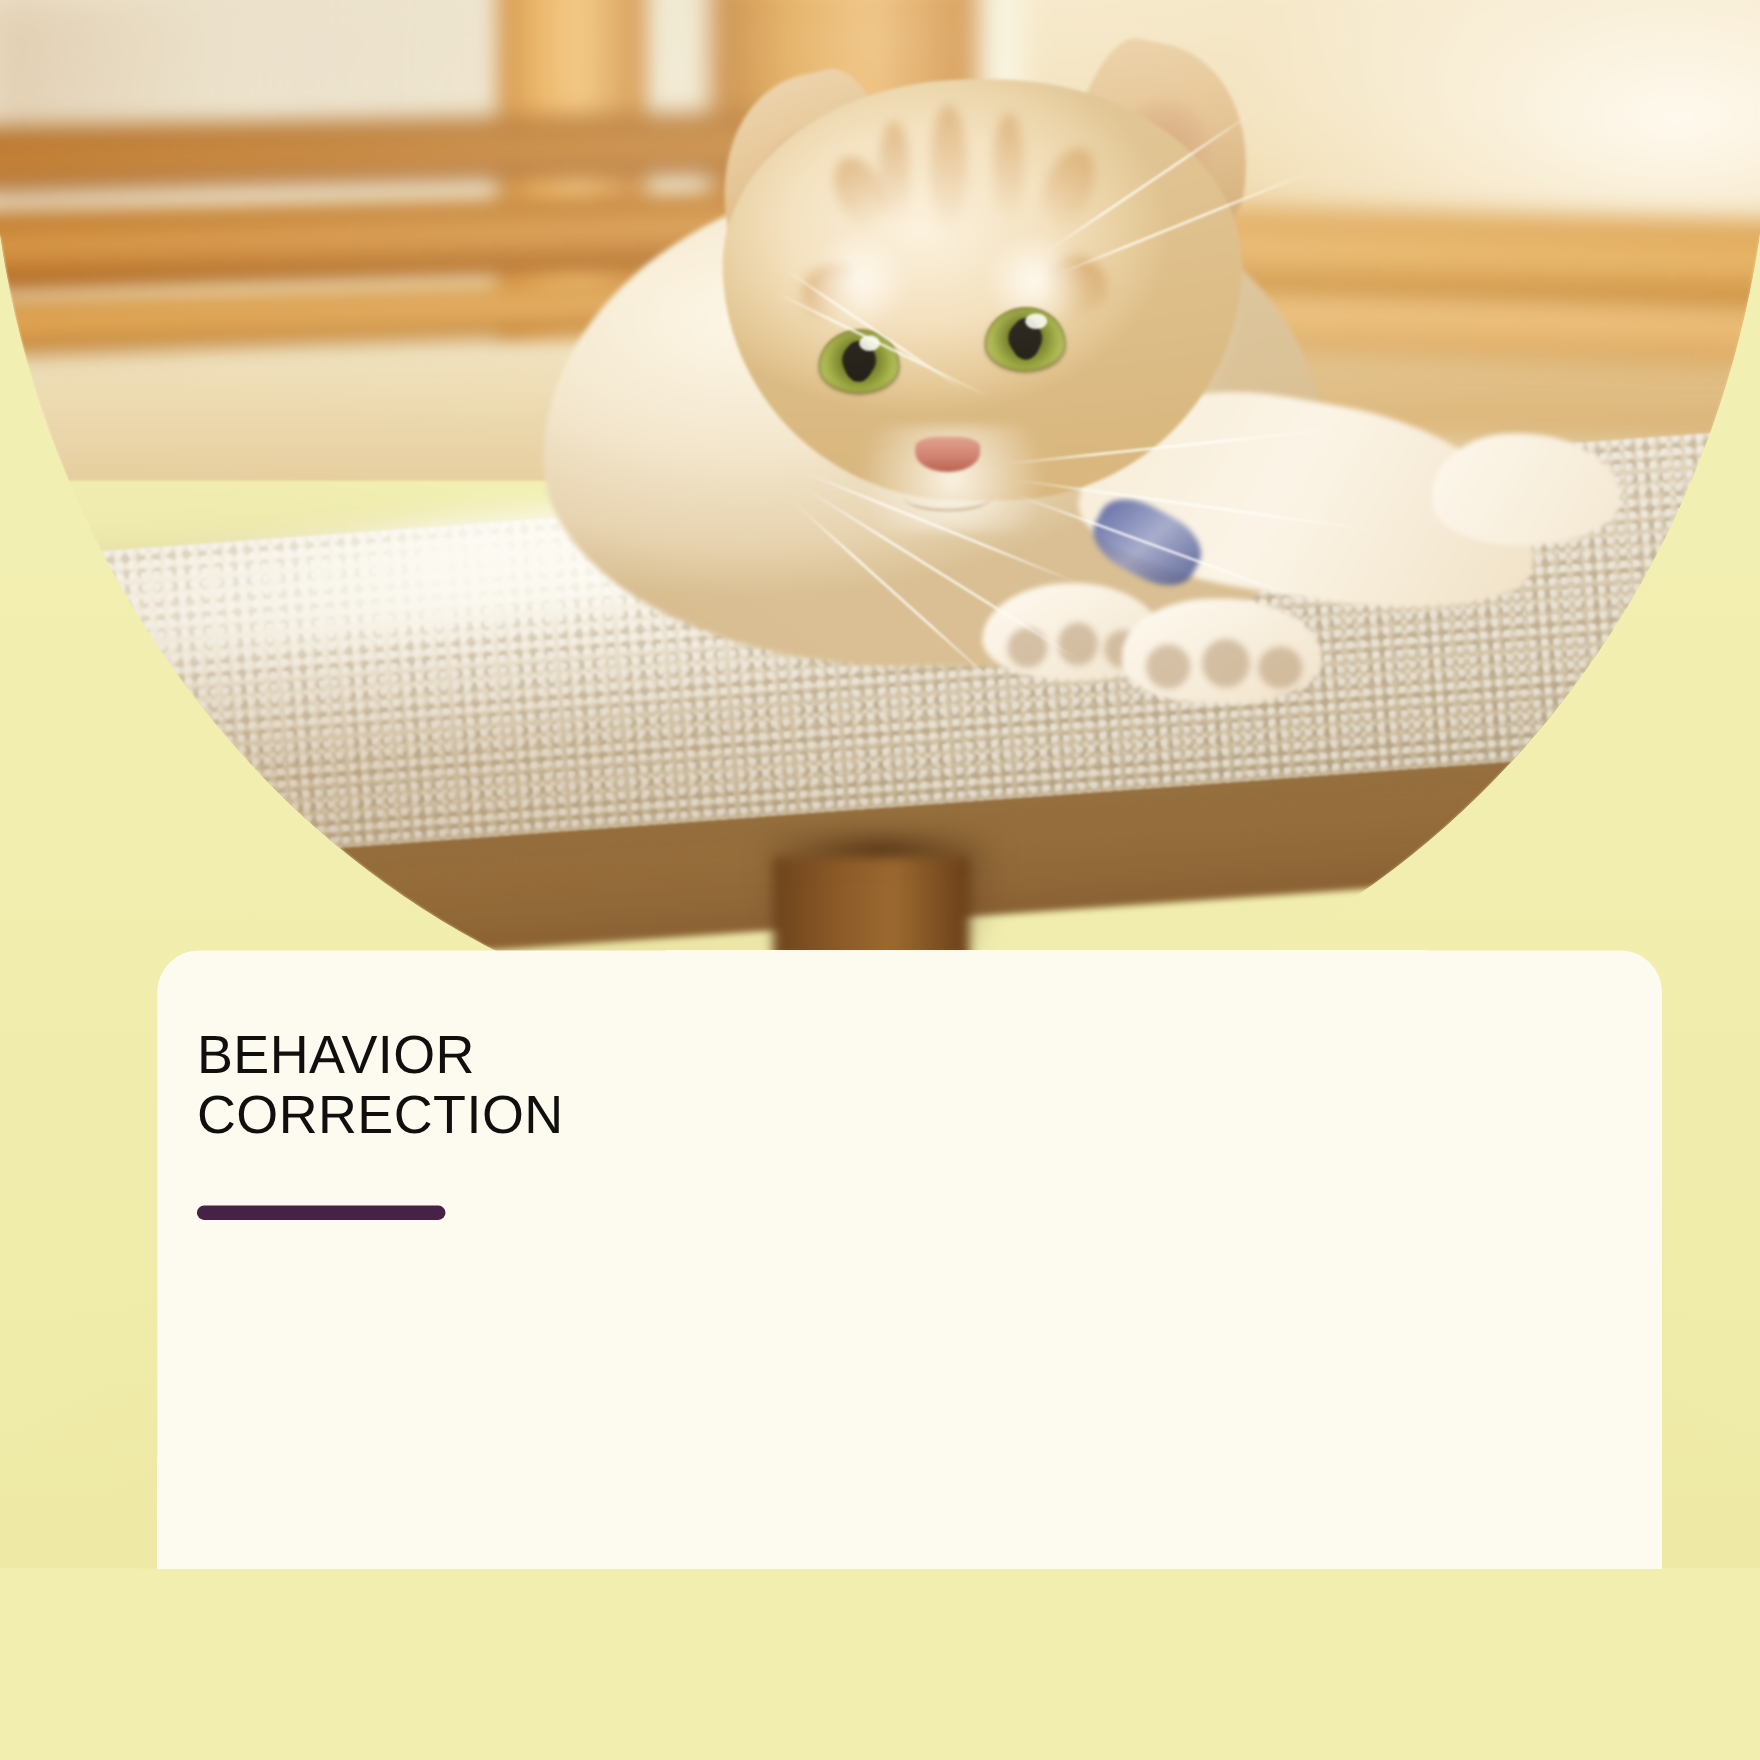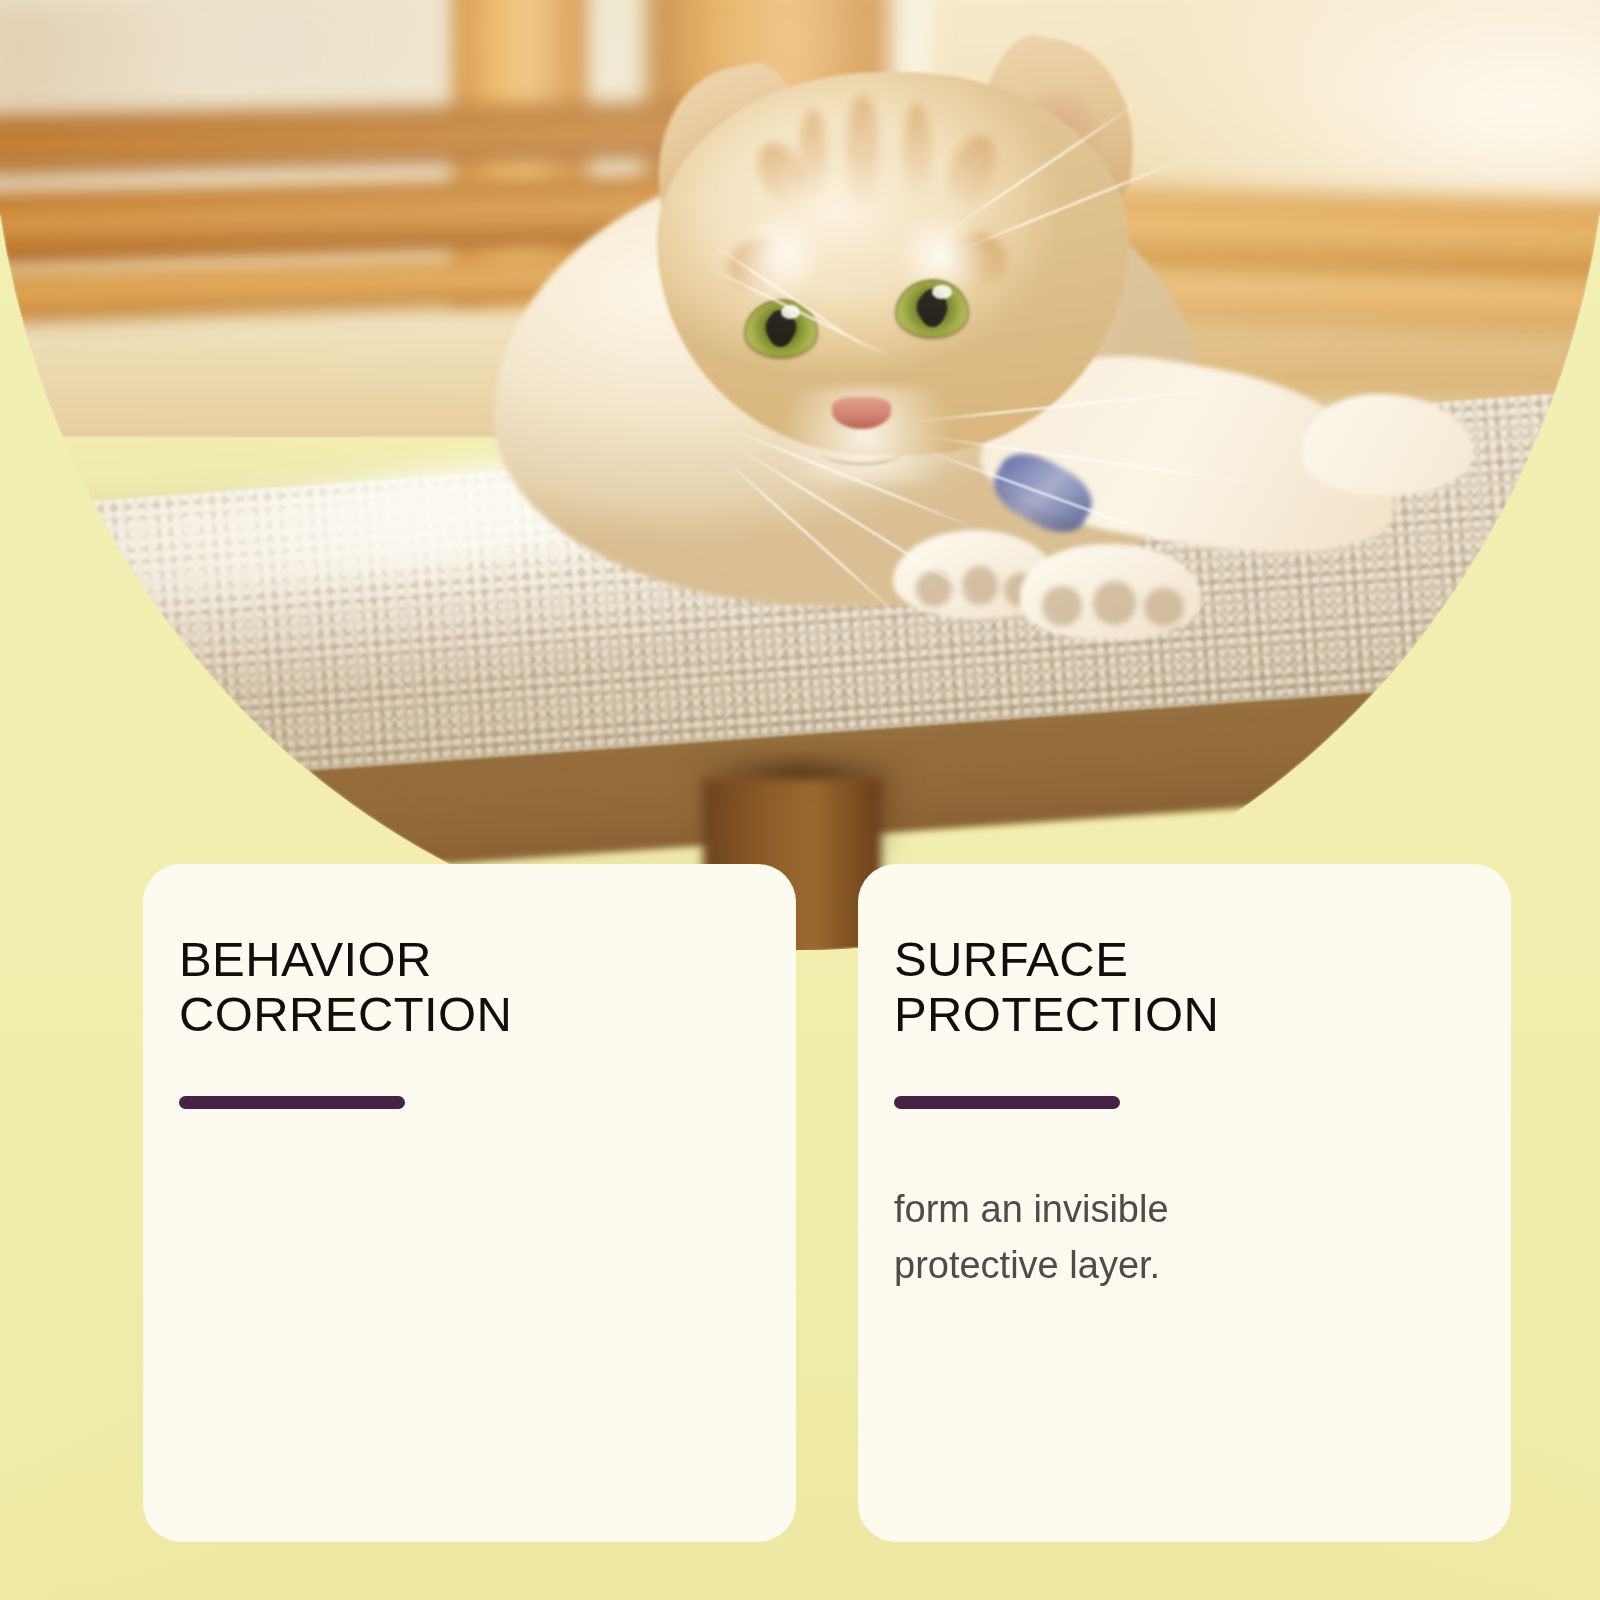--- a/index.html
+++ b/index.html
@@ -7,21 +7,21 @@
   body {
     font-family:"Liberation Sans", sans-serif;
     background:#f1eeaf;
     overflow:hidden;
     position:relative;
   }
 
   
   #poster {
     position:absolute; inset:0;
-    width:1600px; height:1600px;
+    width:1600px; height:1426px;
     background:#f1eeaf;
     overflow:hidden;
   }
 
   
   .backdrop {
     position:absolute; inset:0;
     background:
       radial-gradient(120% 70% at 50% 118%, #ece8a2 0%, rgba(236,232,162,0) 62%),
       linear-gradient(180deg,#f3f0b6 0%, #f1eeaf 55%, #eeeaa6 100%);
@@ -433,21 +433,14 @@
   </div>
 
   <div class="cards">
 
     <div class="card">
       <div class="card-title">BEHAVIOR
 CORRECTION</div>
       <div class="rule"></div>
     </div>
 
-    <div class="card">
-      <div class="card-title">SURFACE
-PROTECTION</div>
-      <div class="rule"></div>
-      <div class="card-body">form an invisible
-protective layer.</div>
-    </div>
   </div>
 </div>
 
 </body></html>

